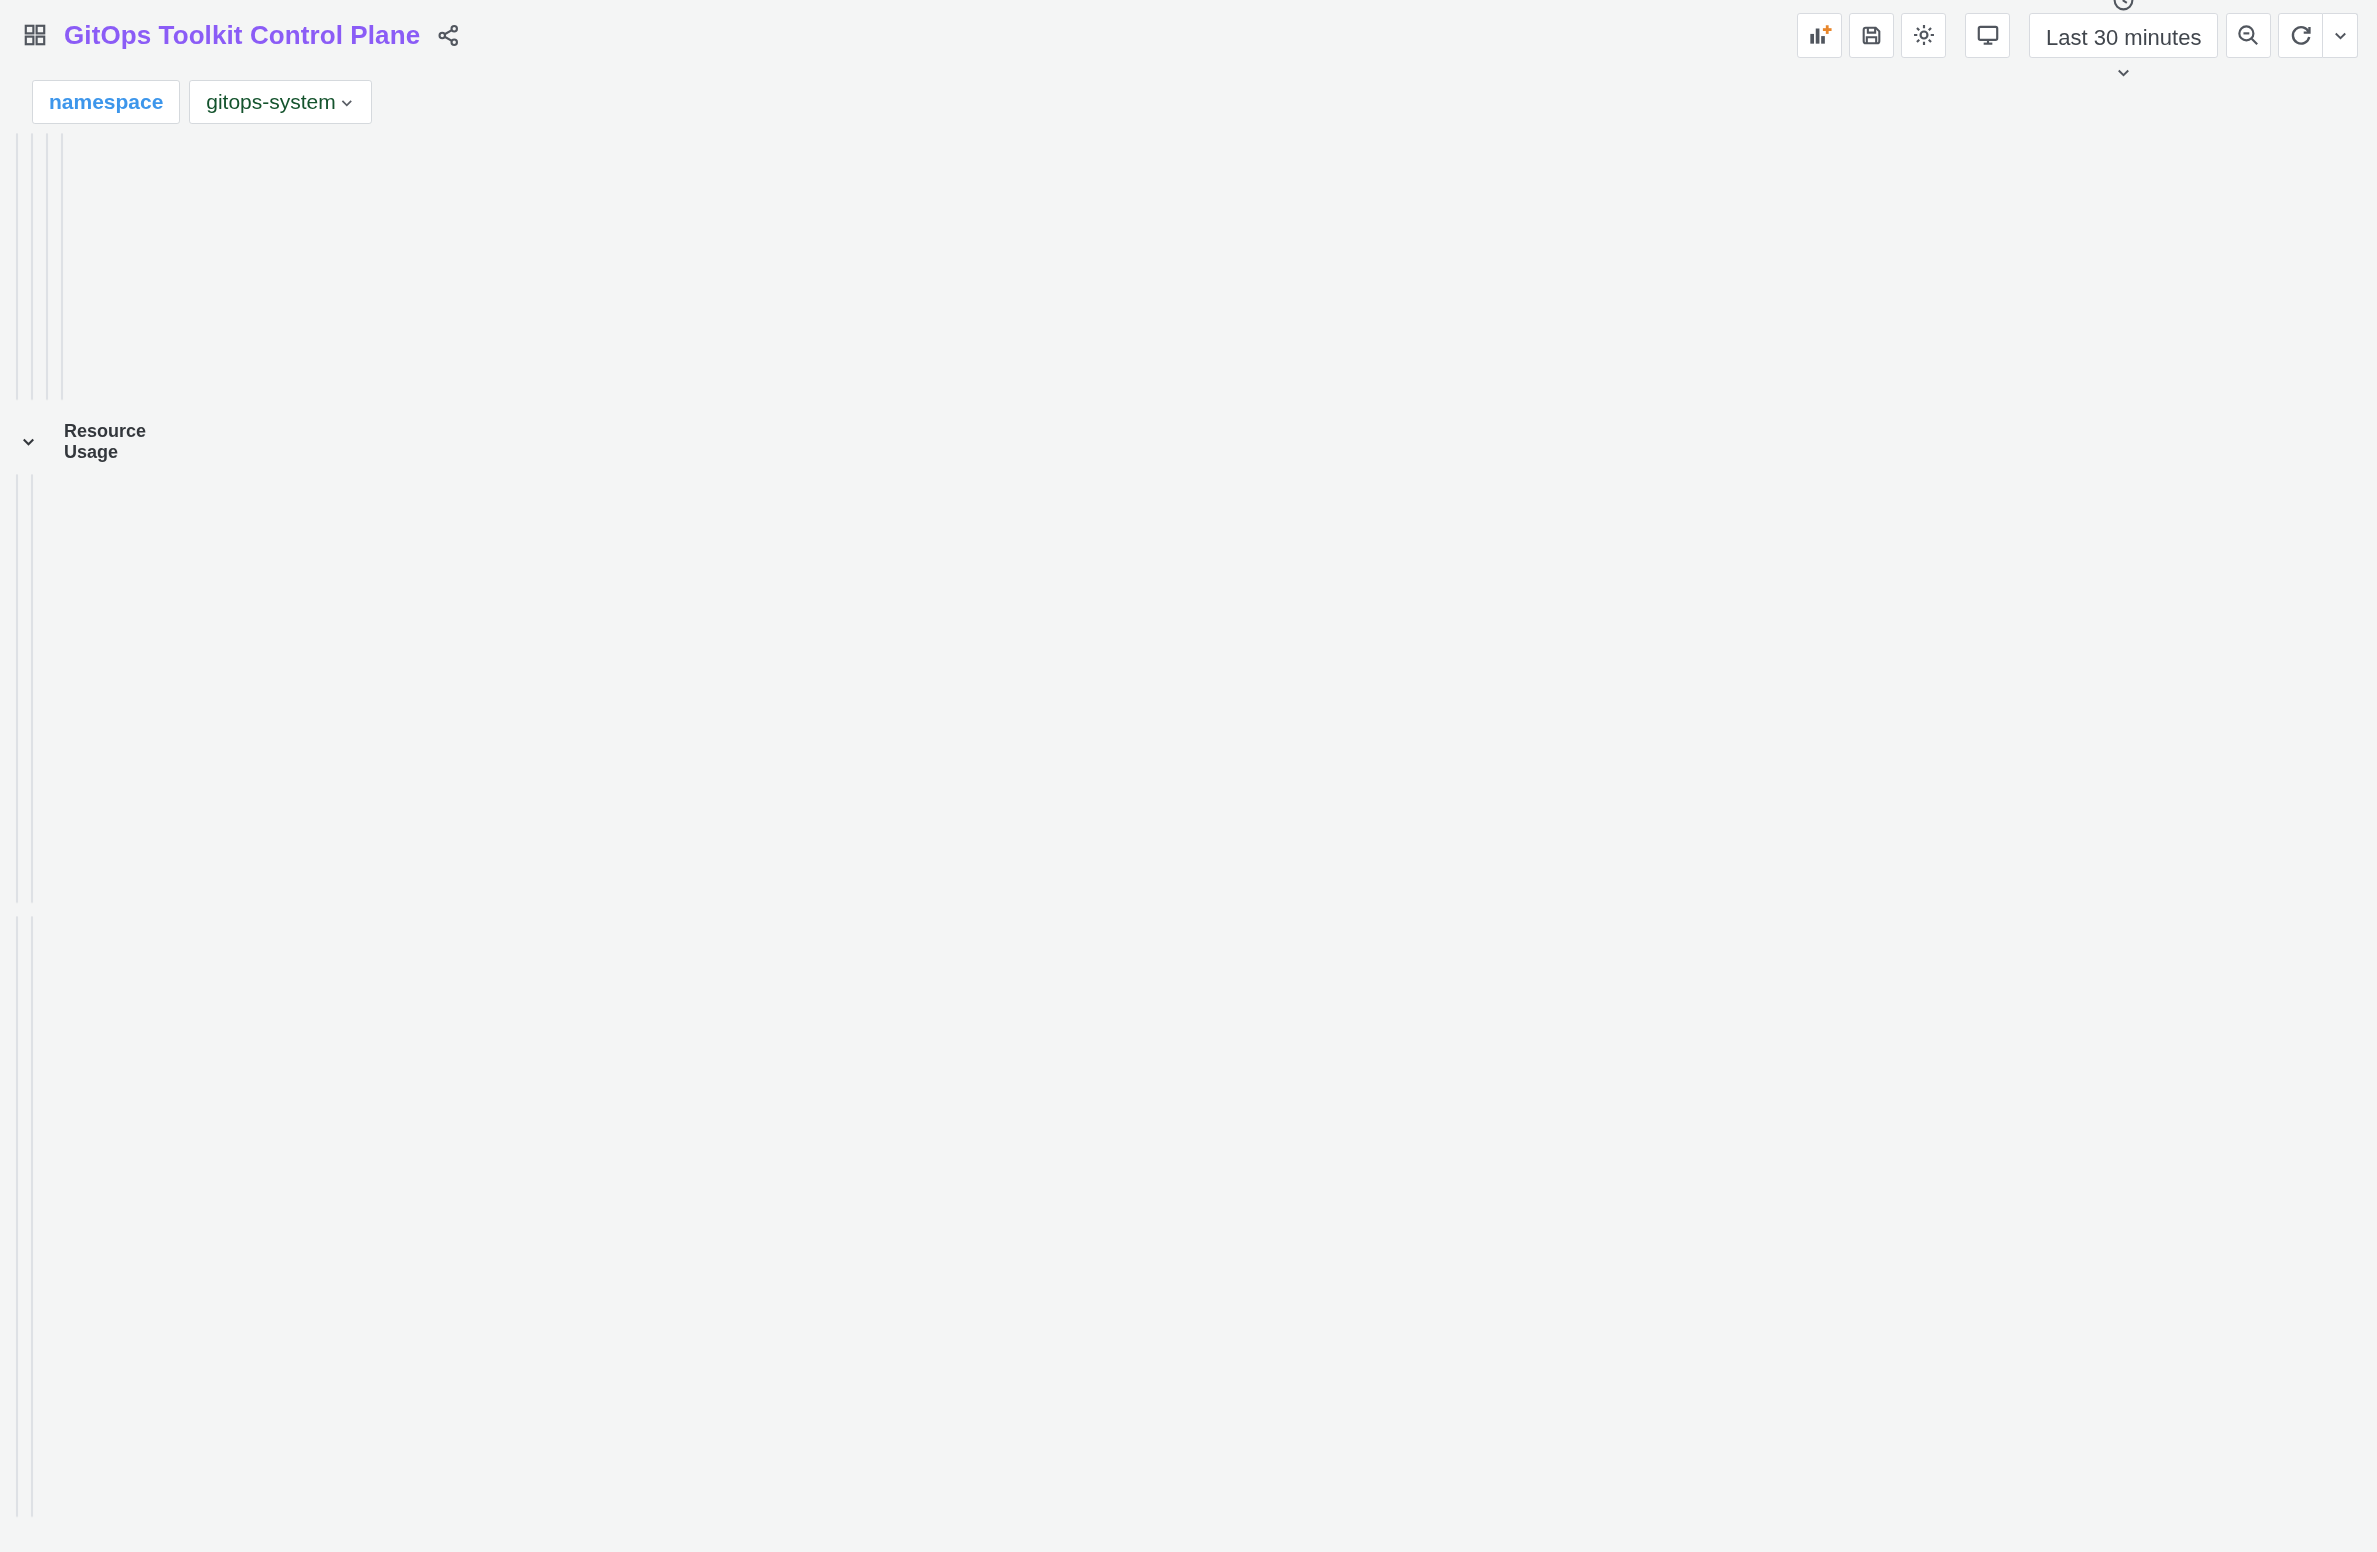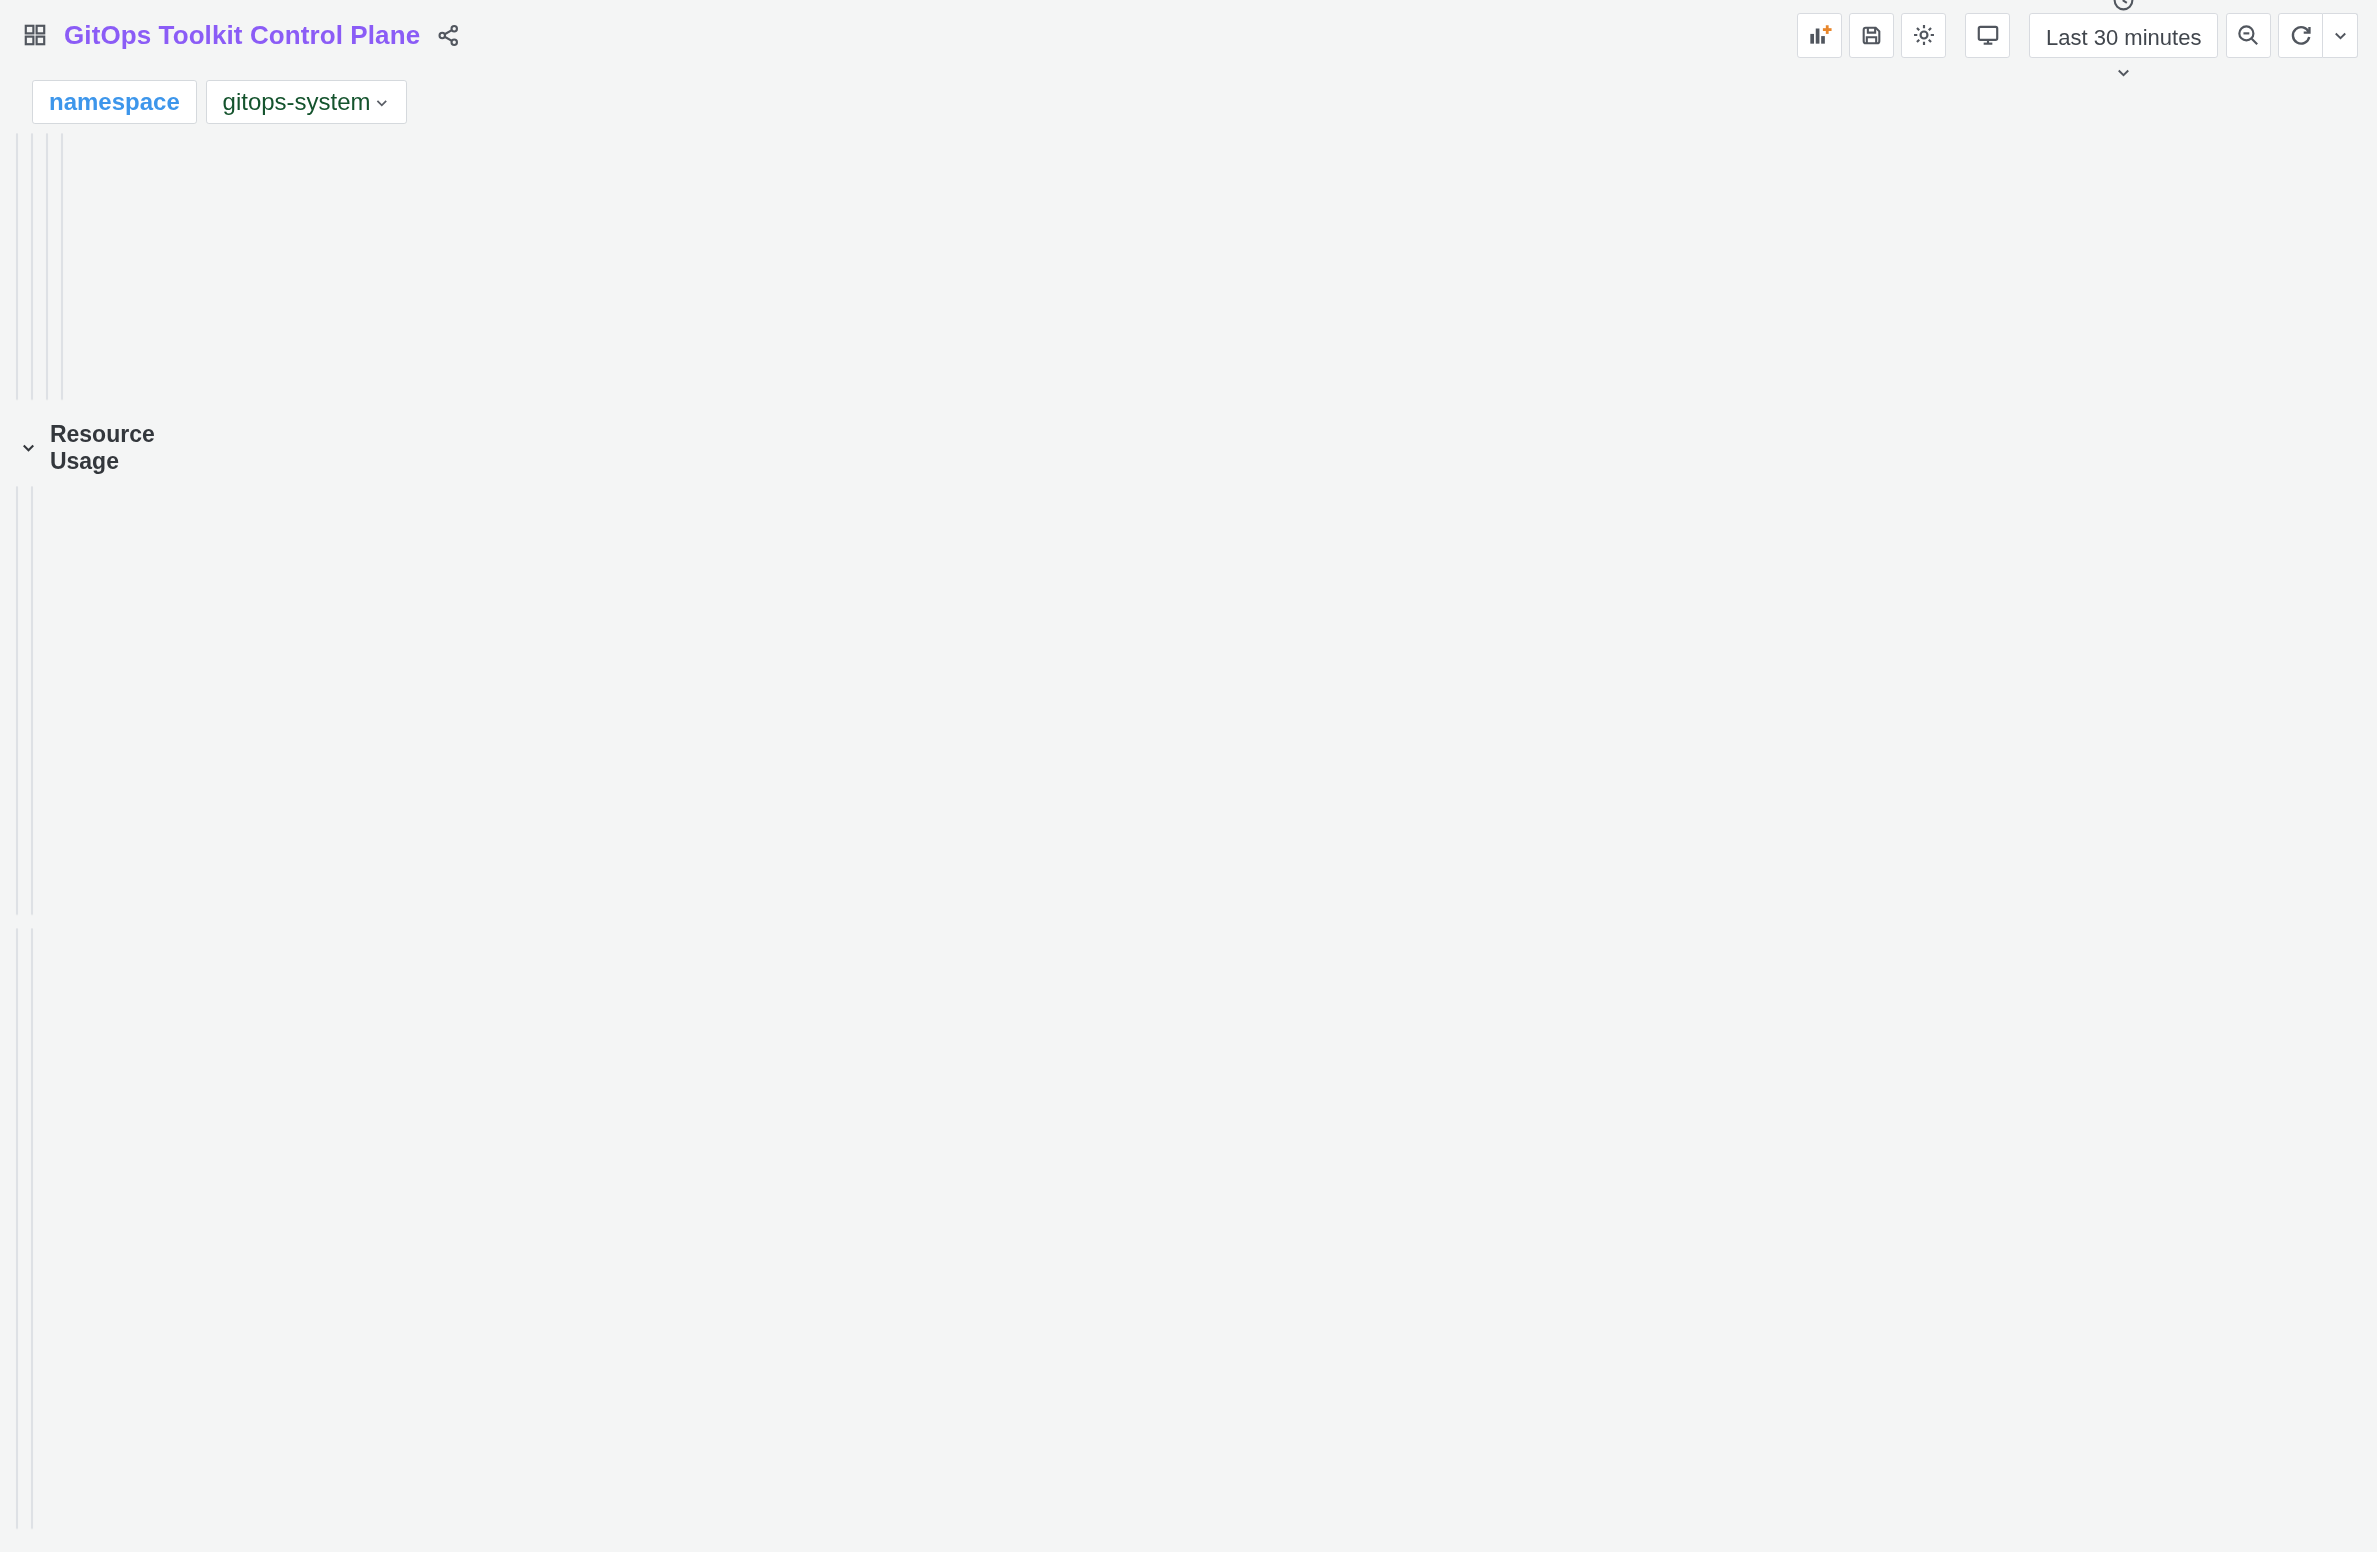--- a/index.html
+++ b/index.html
@@ -17,31 +17,31 @@
     display:inline-flex;align-items:center;justify-content:center;color:#51565E;cursor:pointer;box-sizing:border-box;flex-direction:column;}
   .sp-s{width:7.3px;} .sp-m{width:19px;}
   .time-btn{padding:0 16px;gap:11.7px;font-size:22px;font-weight:500;color:#41464D;white-space:nowrap;}
   .btn-group{display:flex;}
   .btn-group .btn:first-child{border-radius:2.9px 0 0 2.9px;}
   .btn-group .btn:last-child{border-left:0;border-radius:0 2.9px 2.9px 0;min-width:35px;}
 
   
   .subbar{padding:10.3px 20.5px 2.9px 32px;display:flex;align-items:center;gap:8.8px;}
   .chip{height:44px;background:#fff;border:1.5px solid #D5D9DD;border-radius:2.9px;display:inline-flex;
-    align-items:center;padding:0 16px;font-size:24px;box-sizing:border-box;}
+    align-items:center;padding:0 16px;font-size:21px;box-sizing:border-box;}
   .chip.lbl{color:#3D96EB;font-weight:600;}
   .chip.val{color:#14532d;font-weight:500;gap:2px;cursor:pointer;}
 
   
   .dash{padding:5.9px 16px 0 16px;}
   .stats{display:grid;grid-template-columns:repeat(4,1fr);gap:13px;height:267px;}
   .panel{background:#fff;border:1.5px solid #DEE1E5;border-radius:2.2px;position:relative;overflow:hidden;
     box-shadow:0 0.7px 1.5px rgba(0,0,0,.03);box-sizing:border-box;display:flex;flex-direction:column;}
   .panel-title{margin:13px 0 2.9px 0;text-align:center;font-size:22px;font-weight:500;color:#35393E;cursor:pointer;}
-  .section-h{display:flex;align-items:center;gap:12px;padding:20.5px 2.9px 11.7px 2.9px;font-size:23px;font-weight:600;
+  .section-h{display:flex;align-items:center;gap:26px;padding:20.5px 2.9px 11.7px 2.9px;font-size:18px;font-weight:600;
     color:#33373C;cursor:pointer;}
   .row{display:grid;grid-template-columns:1fr 1fr;gap:13px;margin-bottom:13px;}
   .row1 .panel{height:429px;} .row2 .panel{height:601px;}
 
   
   .stat-body{flex:1;position:relative;}
   .vwrap{position:absolute;left:0;right:0;display:flex;align-items:baseline;justify-content:center;z-index:2;}
   .big{font-weight:500;color:#3274D9;line-height:1;}
   .controllers .vwrap{top:50%;transform:translateY(-50%);}
   .controllers .big{font-size:157px;}

